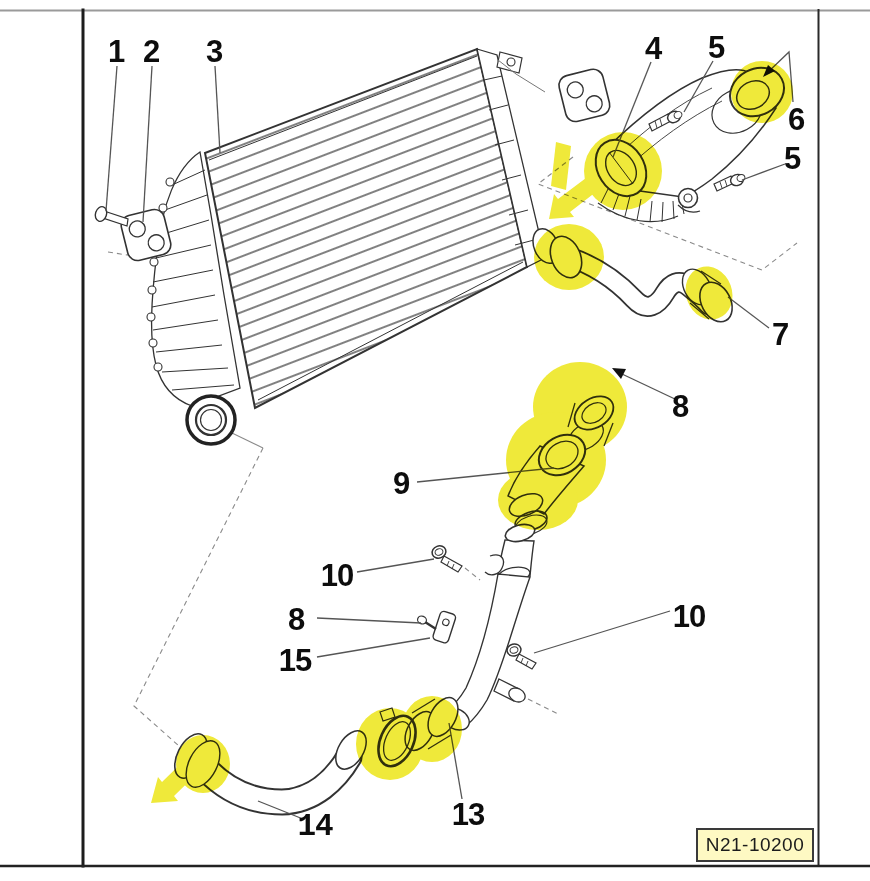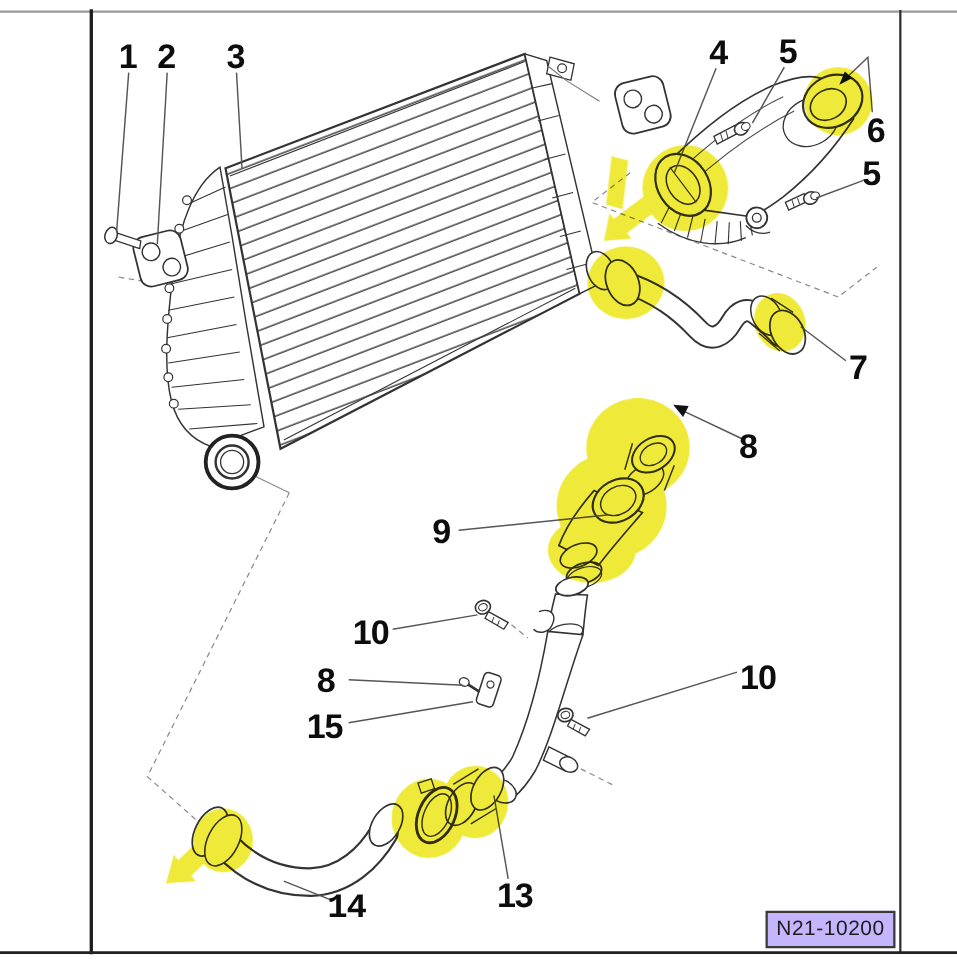--- a/index.html
+++ b/index.html
@@ -21,21 +21,21 @@
     line-height:1;
     letter-spacing:-1px;
     white-space:nowrap;
     user-select:none;
   }
   .partnum-box{
     position:absolute;
     left:696px;top:828px;
     width:114px;height:30px;
     border:2px solid #3a3a3a;
-    background:#c4b5fd;
+    background:#fef9c3;
     display:flex;align-items:center;justify-content:center;
   }
   .partnum-box span{
     font-family:"Liberation Sans", sans-serif;
     font-size:19px;
     color:#1c1c1c;
     letter-spacing:0.5px;
   }
   .hl{mix-blend-mode:multiply;}
 </style>

